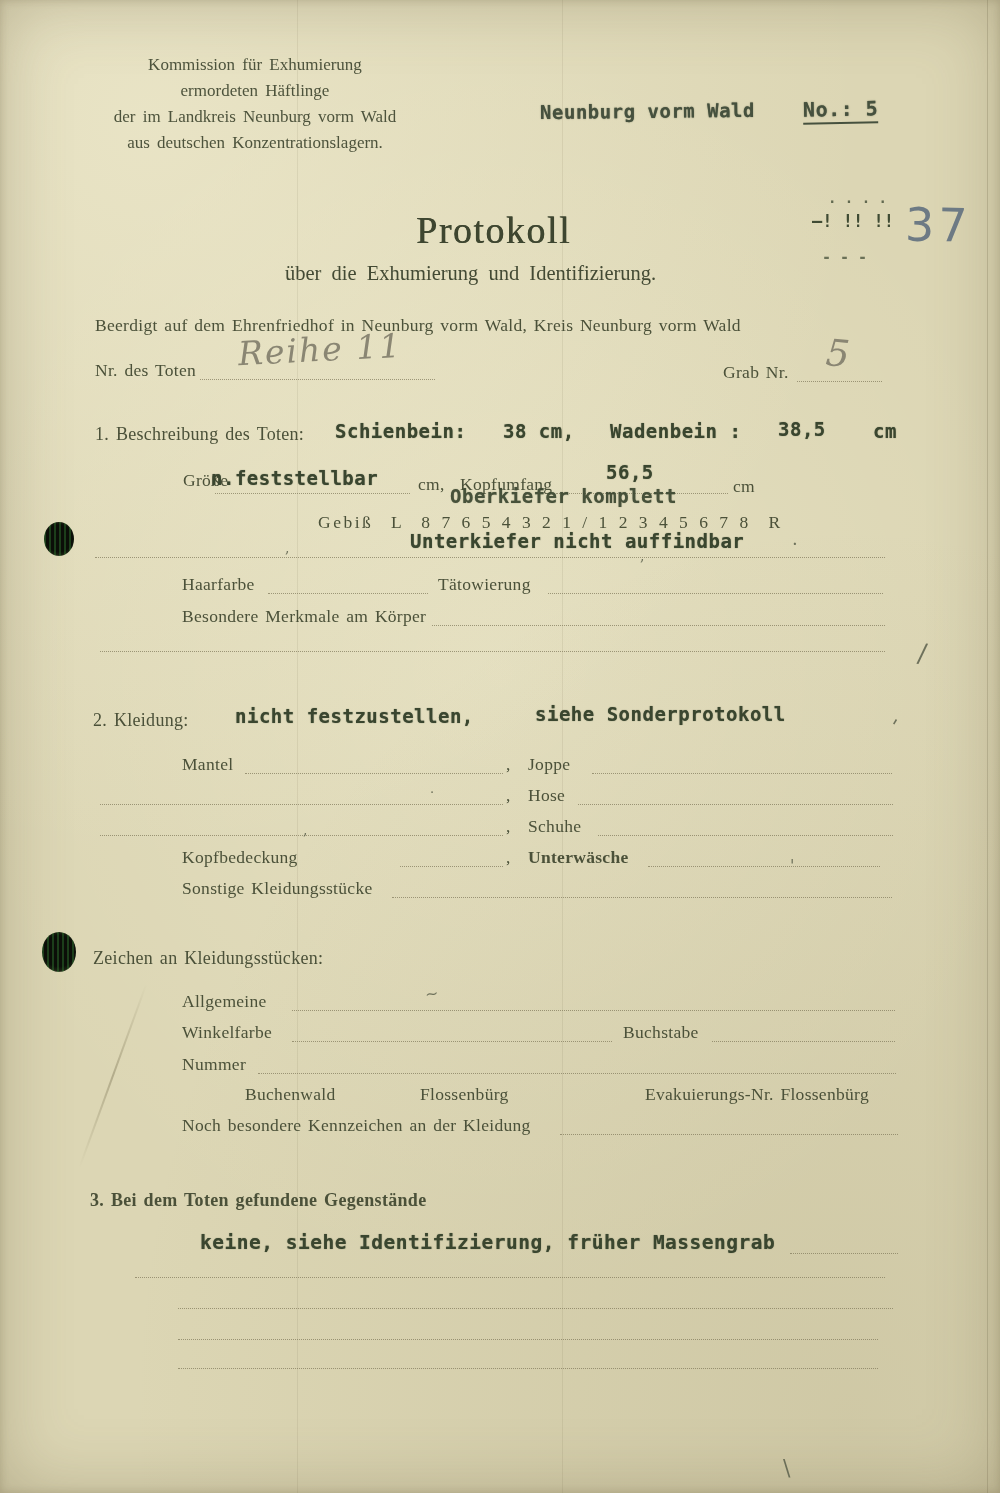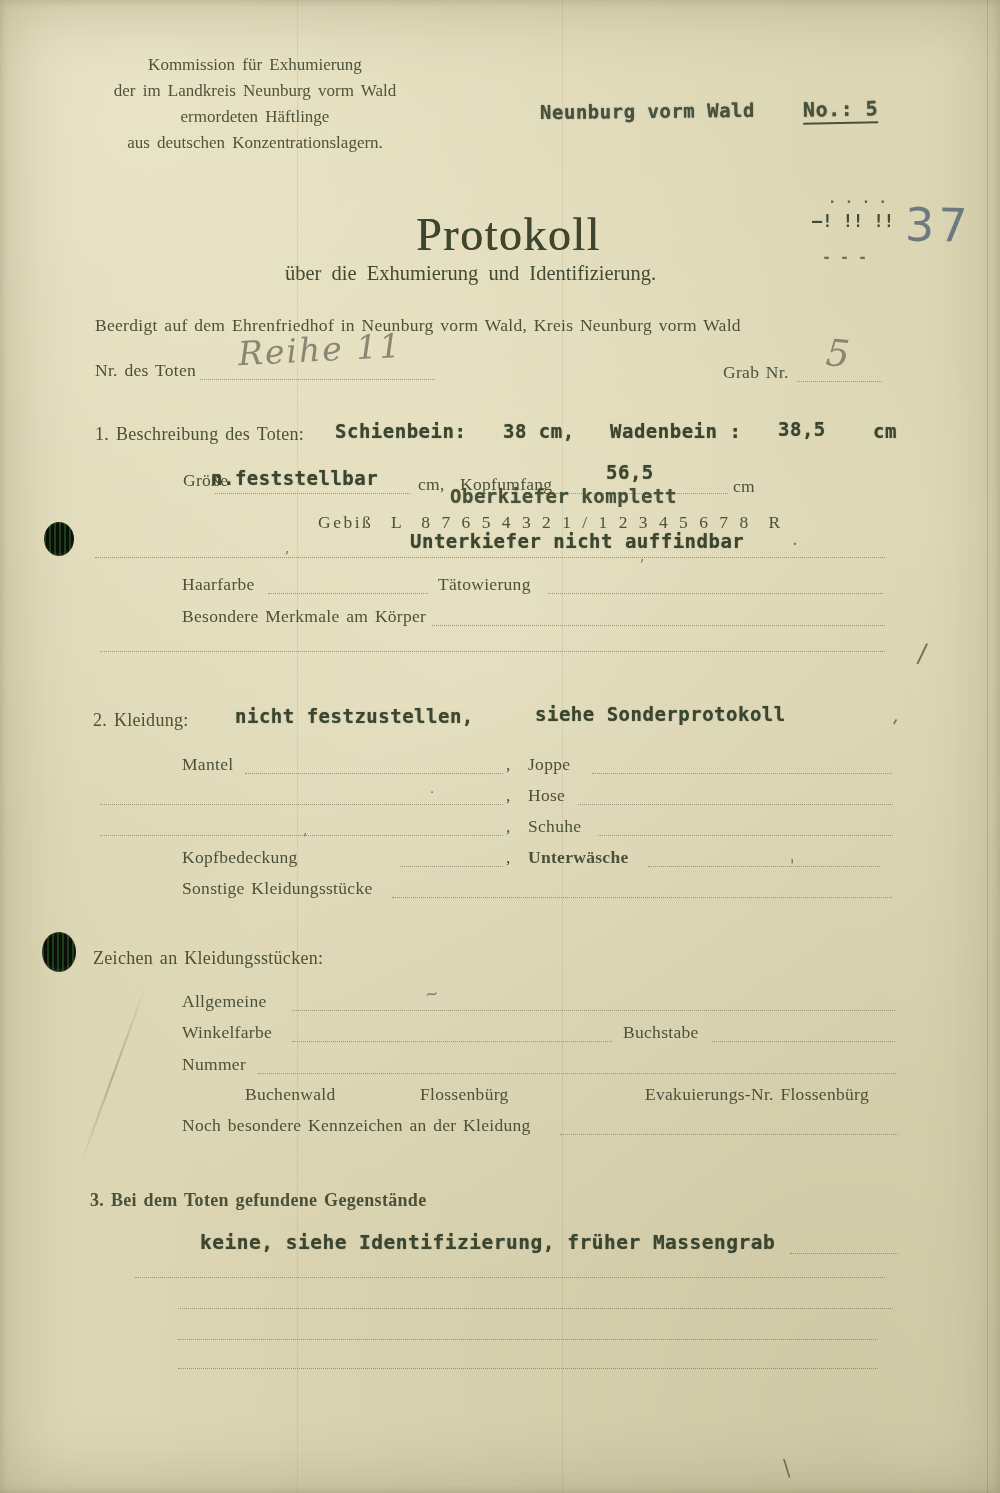--- a/index.html
+++ b/index.html
@@ -23,21 +23,21 @@
   .dotline{position:absolute;height:1px;border-bottom:1.5px dotted rgba(125,118,88,.7);}
   .mark{position:absolute;color:rgba(90,95,75,.85);font-family:"DejaVu Serif",serif;font-size:18px;}
   .hole{position:absolute;border-radius:50%;
         background:
           repeating-linear-gradient(90deg, rgba(45,110,45,.5) 0 2px, rgba(45,110,45,0) 2px 5px),
           radial-gradient(circle at 50% 48%, #0b0e08 58%, #1a2212 72%, rgba(26,34,18,.55) 82%, rgba(26,34,18,0) 96%);}
   .vline{position:absolute;width:1px;background:rgba(95,88,60,.10);}
   .crease{position:absolute;width:1.5px;background:linear-gradient(rgba(110,102,70,0), rgba(110,102,70,.38), rgba(110,102,70,0));}
   .letterhead{position:absolute;left:90px;top:52px;width:330px;text-align:center;
               font-size:17px;line-height:26px;color:#4d533c;word-spacing:3px;}
-  .title{position:absolute;left:416px;top:208px;font-size:46px;letter-spacing:1.5px;color:#3e4630;
+  .title{position:absolute;left:416px;top:208px;font-size:38px;letter-spacing:1.5px;color:#3e4630;
          text-shadow:.5px 0 0 #3e4630;}
   .subtitle{position:absolute;left:285px;top:262px;font-size:20.5px;color:#434a34;word-spacing:5px;white-space:pre;}
   .stampline{position:absolute;font-family:"DejaVu Sans Mono","Liberation Mono",monospace;font-weight:bold;
              font-size:19px;color:#46513e;letter-spacing:.5px;white-space:pre;
              text-shadow:0 0 1.2px rgba(60,70,50,.8);transform:rotate(-.6deg);}
   .stamp-no{border-bottom:2px solid #46513e;padding-bottom:1px;transform:rotate(-1deg);font-size:20px;}
   .pagenum{position:absolute;left:905px;top:198px;font-family:"DejaVu Sans","Liberation Sans",sans-serif;
            font-size:46px;color:#6d7a84;letter-spacing:4px;transform:rotate(1deg);}
   .frag{position:absolute;font-family:"DejaVu Sans Mono",monospace;font-weight:bold;color:#2f3c26;white-space:pre;}
 </style>
@@ -49,22 +49,22 @@
   <div class="vline" style="left:297px;top:0;height:1493px;"></div>
   <div class="vline" style="left:562px;top:0;height:1493px;"></div>
   <div class="vline" style="left:987px;top:0;height:1493px;background:rgba(95,88,60,.22);"></div>
   <div class="crease" style="left:112px;top:978px;height:195px;transform:rotate(20deg);"></div>
 
   <div class="hole" style="left:44px;top:522px;width:30px;height:34px;"></div>
   <div class="hole" style="left:42px;top:932px;width:34px;height:40px;"></div>
 
   <div class="letterhead">
     <div>Kommission für Exhumierung</div>
+    <div>ermordeten Häftlinge</div>
     <div>der im Landkreis Neunburg vorm Wald</div>
-    <div>ermordeten Häftlinge</div>
     <div>aus deutschen Konzentrationslagern.</div>
   </div>
 
   <span class="stampline" style="left:540px;top:100px;">Neunburg vorm Wald</span>
   <span class="stampline stamp-no" style="left:803px;top:97px;">No.: 5</span>
 
   <span class="frag" style="left:828px;top:190px;font-size:14px;opacity:.7;">. . . .</span>
   <span class="frag" style="left:812px;top:211px;font-size:17px;opacity:.9;">—! !! !!</span>
   <span class="frag" style="left:822px;top:248px;font-size:15px;opacity:.65;">- - -</span>
   <span class="pagenum">37</span>

